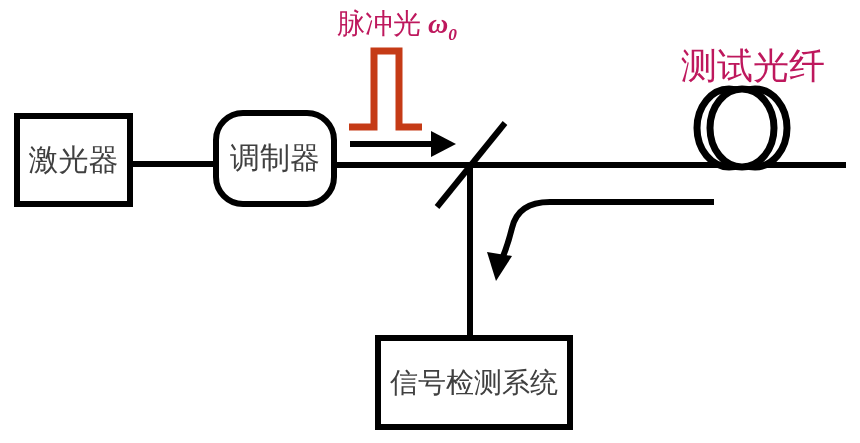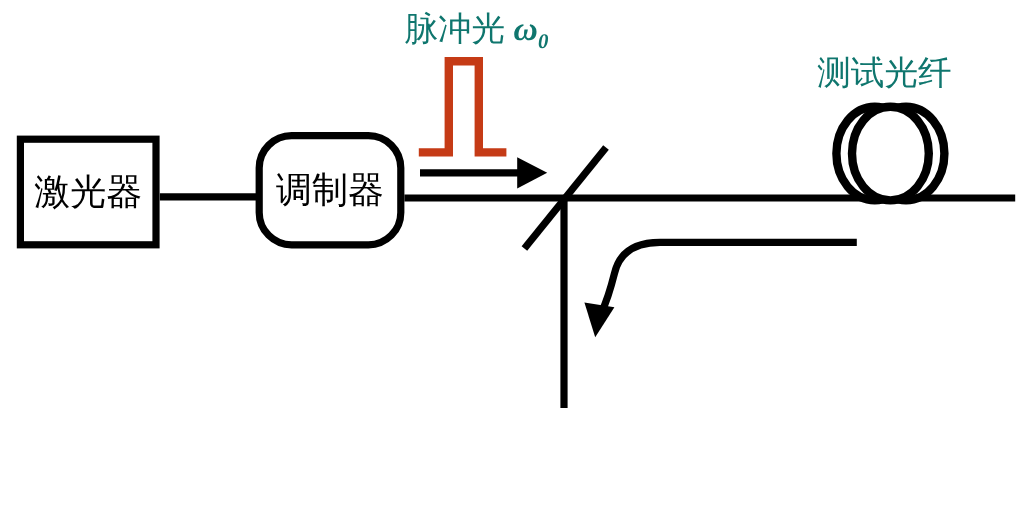--- a/index.html
+++ b/index.html
@@ -23,32 +23,32 @@
     height: 443px;
   }
   .box {
     position: absolute;
     box-sizing: border-box;
     border: 6px solid #000000;
     background: #ffffff;
     display: flex;
     align-items: center;
     justify-content: center;
-    color: #000000;
+    color: #404040;
   }
   .box-laser     { left: 14px;  top: 113px; width: 119px; height: 94px; font-size: 30px; }
   .box-modulator { left: 213px; top: 110px; width: 124px; height: 97px; font-size: 30px; border-radius: 30px; }
   .box-detector  { left: 375px; top: 335px; width: 198px; height: 95px; font-size: 28px; }
   .label {
     position: absolute;
-    color: #0f766e;
+    color: #be185d;
     white-space: nowrap;
   }
   .label-pulse   { left: 337px; top: 5px;  font-size: 28px; }
-  .label-fiber   { left: 681px; top: 42px; font-size: 28px; }
+  .label-fiber   { left: 681px; top: 42px; font-size: 36px; }
   .label-scatter { left: 563px; top: 224px; font-size: 28px; line-height: 39px; white-space: normal; width: 230px; }
   .math { font-style: italic; font-weight: bold; }
   .math-up { font-style: normal; font-weight: bold; }
   sub { font-size: 0.62em; }
 </style>
 </head>
 <body>
 
 <div class="stage">
 
@@ -78,20 +78,23 @@
   </svg>
 
   <div class="box box-laser">
     <span>激光器</span>
   </div>
 
   <div class="box box-modulator">
     <span>调制器</span>
   </div>
 
+  <div class="box box-detector">
+    <span>信号检测系统</span>
+  </div>
 
   <div class="label label-pulse">
     <span>脉冲光 </span><span class="math"><span>ω</span><sub>0</sub></span>
   </div>
 
   <div class="label label-fiber">
     <span>测试光纤</span>
   </div>
 
   <div class="label label-scatter">

